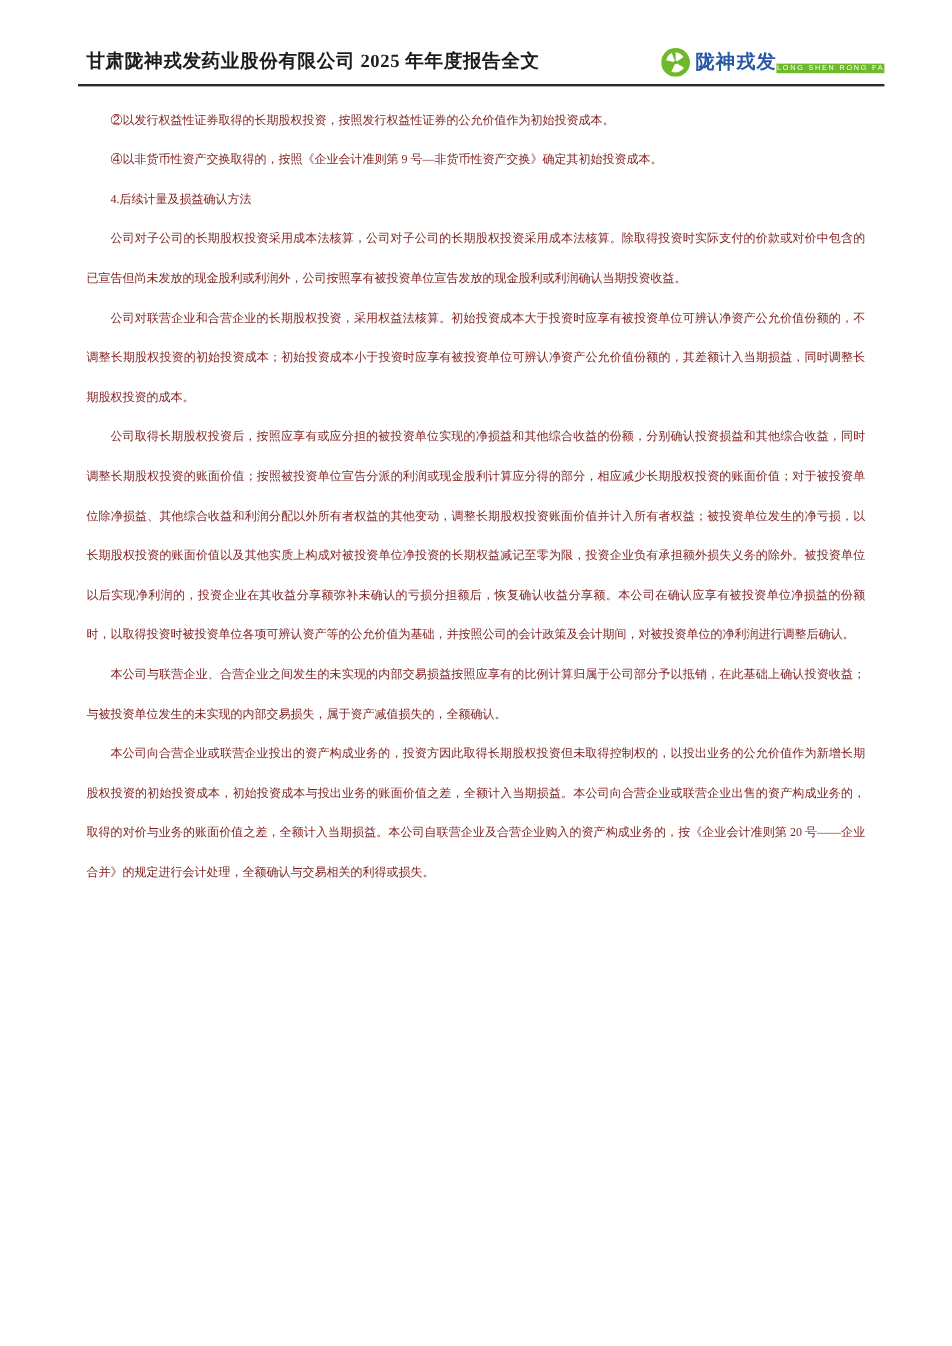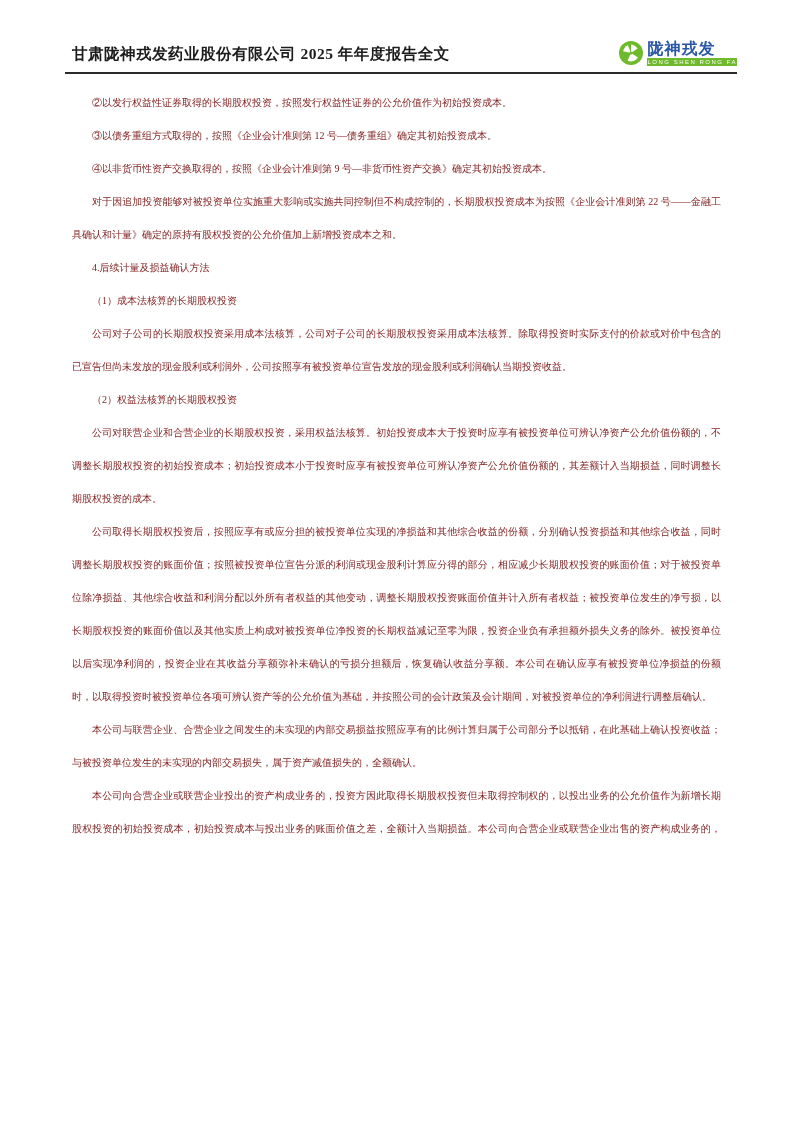--- a/index.html
+++ b/index.html
@@ -39,22 +39,22 @@
     align-items: center;
     gap: 4px;
   }
   .logo-mark {
     width: 24px;
     height: 24px;
     flex: 0 0 auto;
   }
   .logo-text {
     display: flex;
-    flex-direction: column;
-    align-items: flex-start;
+    flex-direction: row;
+    align-items: flex-end;
   }
   .logo-wordmark {
     font-family: "Liberation Sans", "DejaVu Sans", sans-serif;
     font-weight: bold;
     font-size: 16px;
     line-height: 17px;
     letter-spacing: 1px;
     color: #2B57A7;
     white-space: nowrap;
   }
@@ -99,26 +99,22 @@
       </svg>
       <div class="logo-text">
         <div class="logo-wordmark">陇神戎发</div>
         <div class="logo-tagline">LONG SHEN RONG FA</div>
       </div>
     </div>
   </header>
 
   <main class="content">
     <p class="para">②以发行权益性证券取得的长期股权投资，按照发行权益性证券的公允价值作为初始投资成本。</p>
-    <p class="para">③以债务重组方式取得的，按照《企业会计准则第 12 号—债务重组》确定其初始投资成本。</p>
     <p class="para">④以非货币性资产交换取得的，按照《企业会计准则第 9 号—非货币性资产交换》确定其初始投资成本。</p>
-    <p class="para">对于因追加投资能够对被投资单位实施重大影响或实施共同控制但不构成控制的，长期股权投资成本为按照《企业会计准则第 22 号——金融工具确认和计量》确定的原持有股权投资的公允价值加上新增投资成本之和。</p>
     <p class="para">4.后续计量及损益确认方法</p>
-    <p class="para">（1）成本法核算的长期股权投资</p>
     <p class="para">公司对子公司的长期股权投资采用成本法核算，公司对子公司的长期股权投资采用成本法核算。除取得投资时实际支付的价款或对价中包含的已宣告但尚未发放的现金股利或利润外，公司按照享有被投资单位宣告发放的现金股利或利润确认当期投资收益。</p>
-    <p class="para">（2）权益法核算的长期股权投资</p>
     <p class="para">公司对联营企业和合营企业的长期股权投资，采用权益法核算。初始投资成本大于投资时应享有被投资单位可辨认净资产公允价值份额的，不调整长期股权投资的初始投资成本；初始投资成本小于投资时应享有被投资单位可辨认净资产公允价值份额的，其差额计入当期损益，同时调整长期股权投资的成本。</p>
     <p class="para">公司取得长期股权投资后，按照应享有或应分担的被投资单位实现的净损益和其他综合收益的份额，分别确认投资损益和其他综合收益，同时调整长期股权投资的账面价值；按照被投资单位宣告分派的利润或现金股利计算应分得的部分，相应减少长期股权投资的账面价值；对于被投资单位除净损益、其他综合收益和利润分配以外所有者权益的其他变动，调整长期股权投资账面价值并计入所有者权益；被投资单位发生的净亏损，以长期股权投资的账面价值以及其他实质上构成对被投资单位净投资的长期权益减记至零为限，投资企业负有承担额外损失义务的除外。被投资单位以后实现净利润的，投资企业在其收益分享额弥补未确认的亏损分担额后，恢复确认收益分享额。本公司在确认应享有被投资单位净损益的份额时，以取得投资时被投资单位各项可辨认资产等的公允价值为基础，并按照公司的会计政策及会计期间，对被投资单位的净利润进行调整后确认。</p>
     <p class="para">本公司与联营企业、合营企业之间发生的未实现的内部交易损益按照应享有的比例计算归属于公司部分予以抵销，在此基础上确认投资收益；与被投资单位发生的未实现的内部交易损失，属于资产减值损失的，全额确认。</p>
     <p class="para">本公司向合营企业或联营企业投出的资产构成业务的，投资方因此取得长期股权投资但未取得控制权的，以投出业务的公允价值作为新增长期股权投资的初始投资成本，初始投资成本与投出业务的账面价值之差，全额计入当期损益。本公司向合营企业或联营企业出售的资产构成业务的，取得的对价与业务的账面价值之差，全额计入当期损益。本公司自联营企业及合营企业购入的资产构成业务的，按《企业会计准则第 20 号——企业合并》的规定进行会计处理，全额确认与交易相关的利得或损失。</p>
   </main>
 
 </div>
 
 </body></html>

